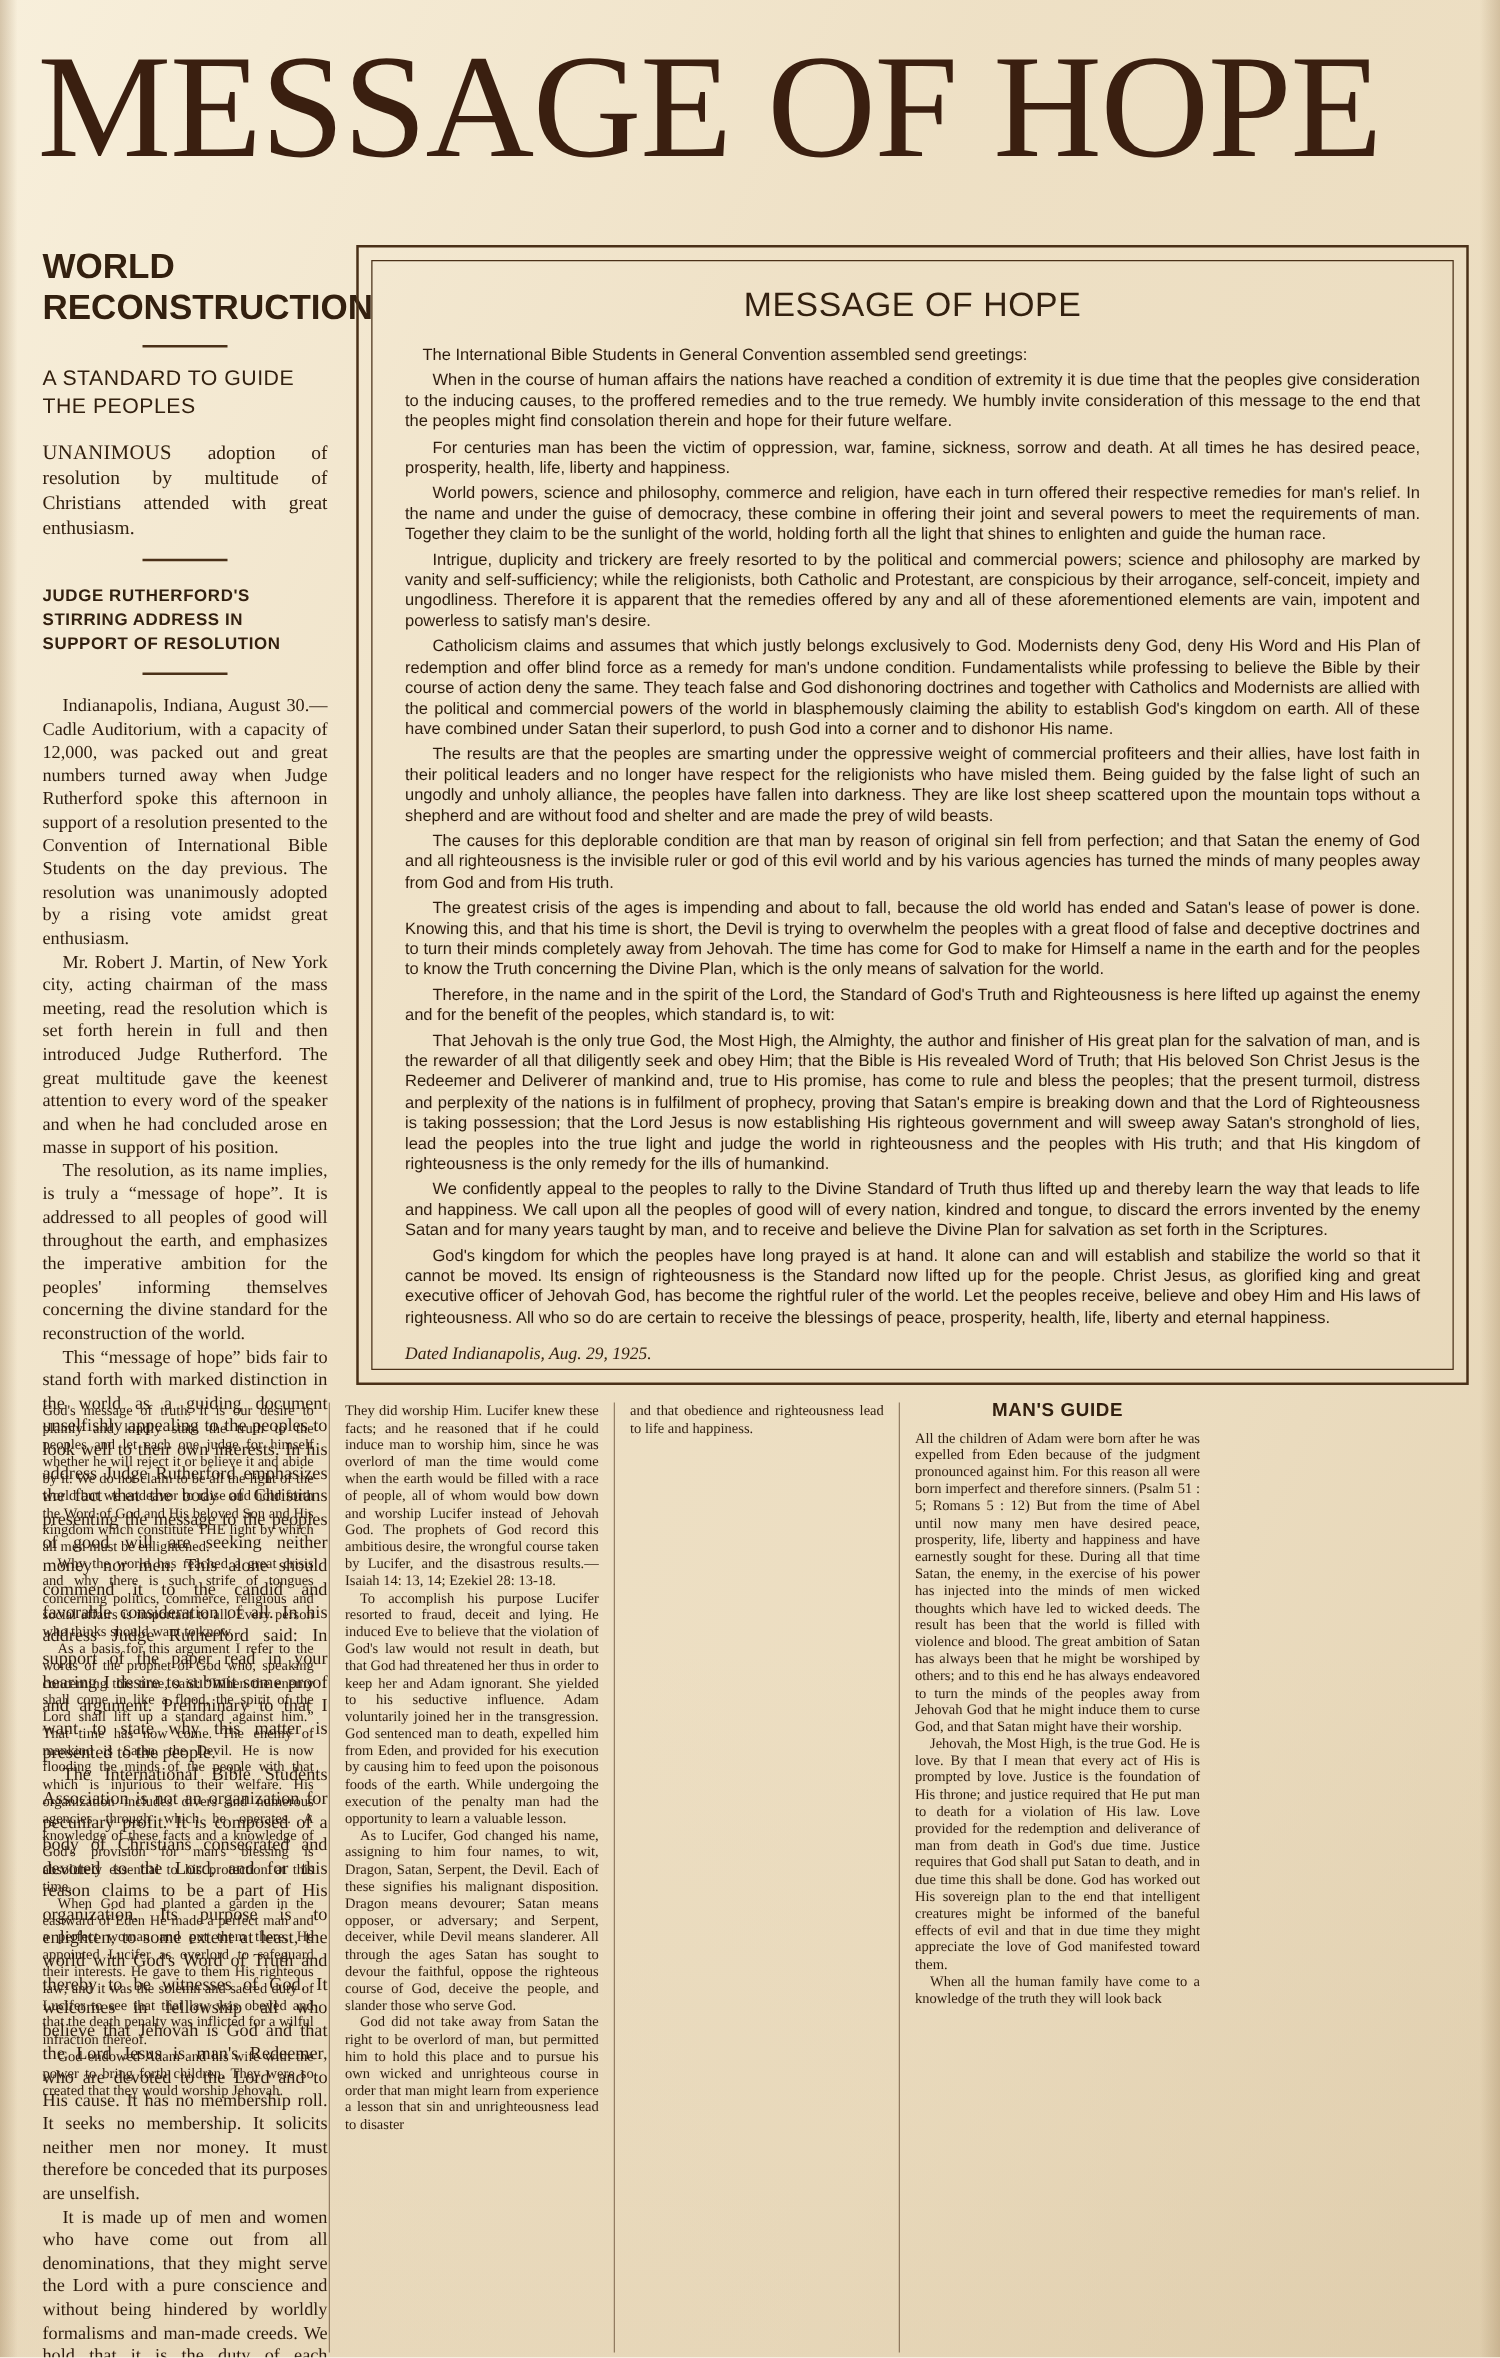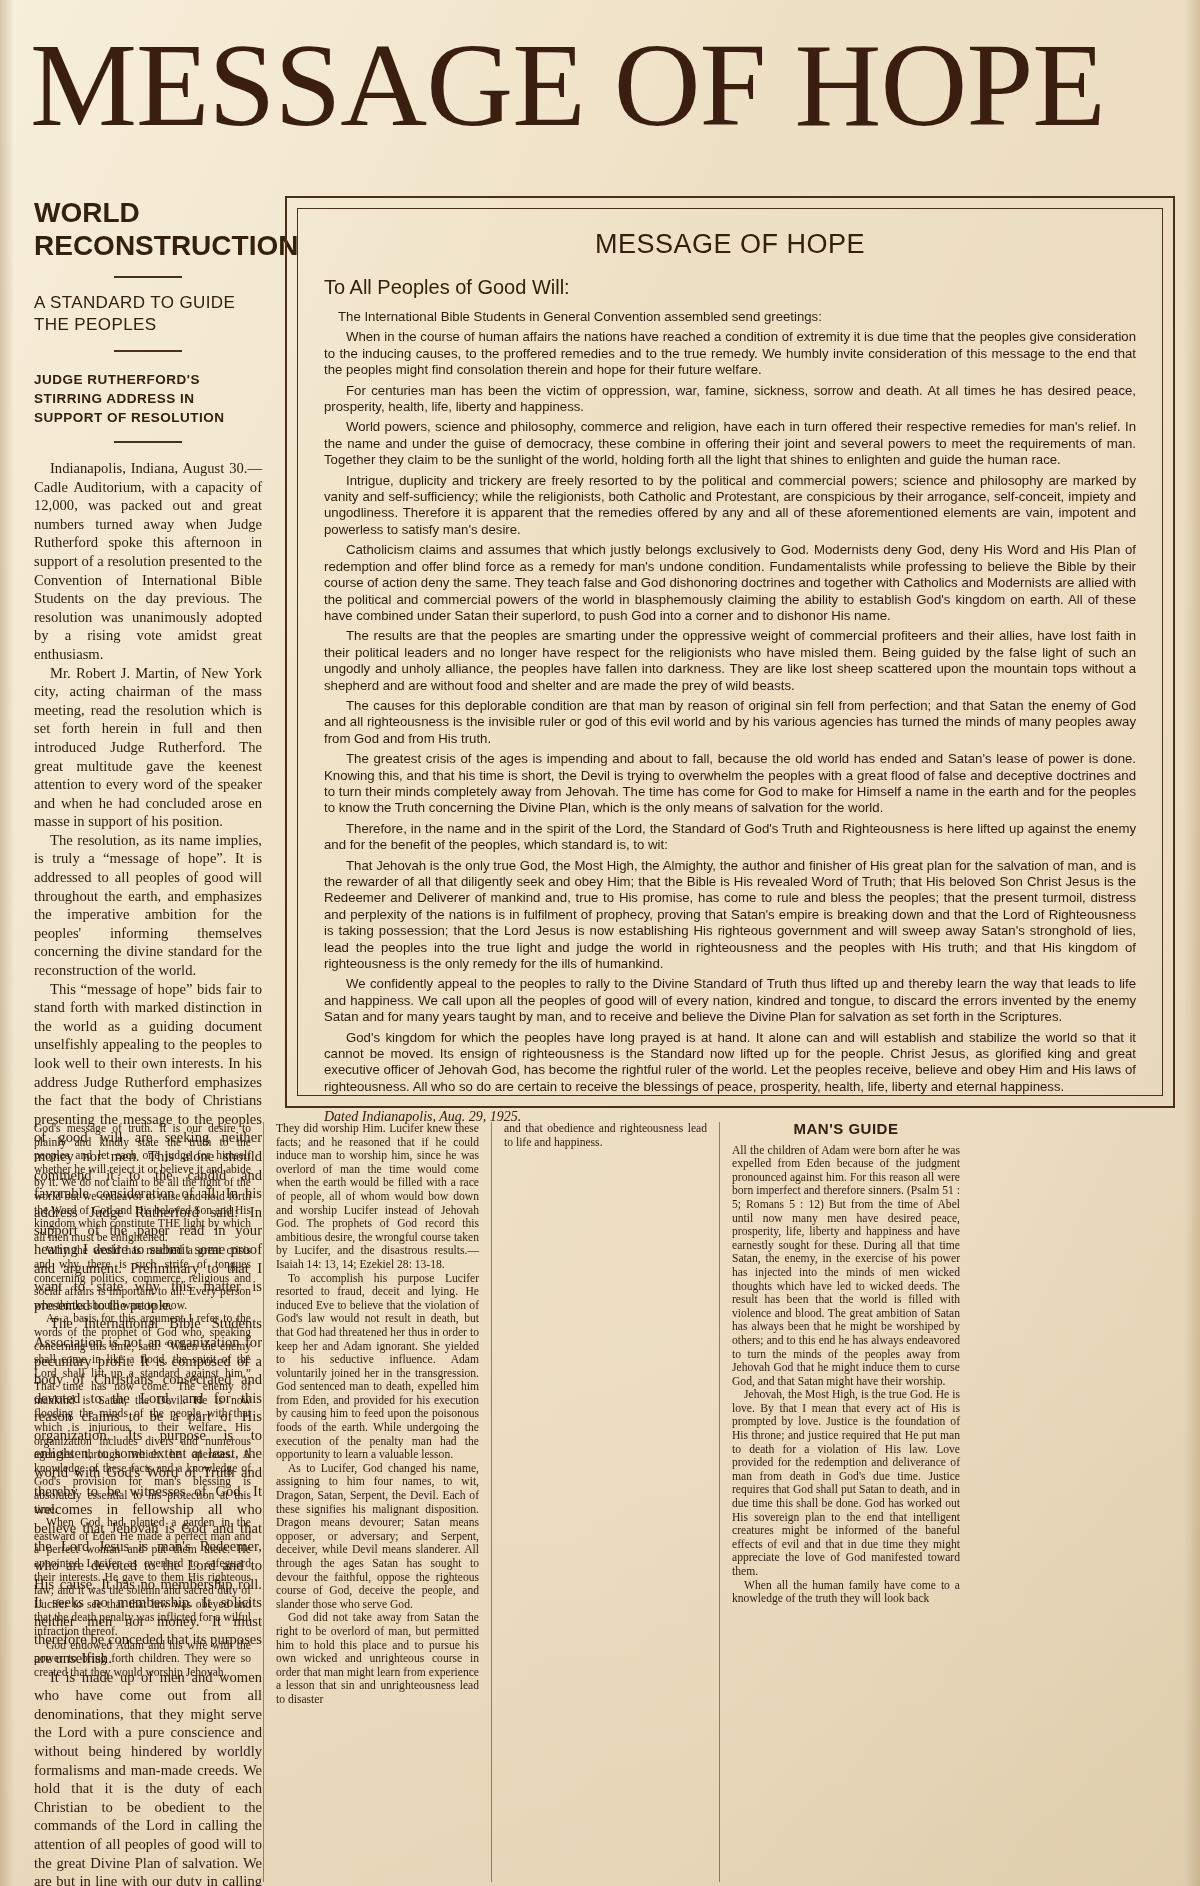--- a/index.html
+++ b/index.html
@@ -218,37 +218,39 @@
   <div class="paper-edge-r"></div>
 
   <div class="masthead">
     <h1 class="masthead-title">MESSAGE OF HOPE</h1>
   </div>
 
   <div class="left-col">
     <div class="deck">WORLD RECONSTRUCTION</div>
     <div class="rule-short"></div>
     <div class="subdeck">A STANDARD TO GUIDE THE PEOPLES</div>
+    <div class="lead-para">
+      <span class="dropword">UNANIMOUS</span><span> adoption of resolution by multitude of Christians attended with great enthusiasm.</span>
+    </div>
     <div class="rule-short"></div>
     <div class="byline-head">JUDGE RUTHERFORD'S STIRRING ADDRESS IN SUPPORT OF RESOLUTION</div>
     <div class="rule-short"></div>
     <div class="left-body">
       <p>Indianapolis, Indiana, August 30.—Cadle Auditorium, with a capacity of 12,000, was packed out and great numbers turned away when Judge Rutherford spoke this afternoon in support of a resolution presented to the Convention of International Bible Students on the day previous. The resolution was unanimously adopted by a rising vote amidst great enthusiasm.</p>
       <p>Mr. Robert J. Martin, of New York city, acting chairman of the mass meeting, read the resolution which is set forth herein in full and then introduced Judge Rutherford. The great multitude gave the keenest attention to every word of the speaker and when he had concluded arose en masse in support of his position.</p>
       <p>The resolution, as its name implies, is truly a “message of hope”. It is addressed to all peoples of good will throughout the earth, and emphasizes the imperative ambition for the peoples' informing themselves concerning the divine standard for the reconstruction of the world.</p>
       <p>This “message of hope” bids fair to stand forth with marked distinction in the world as a guiding document unselfishly appealing to the peoples to look well to their own interests. In his address Judge Rutherford emphasizes the fact that the body of Christians presenting the message to the peoples of good will are seeking neither money nor men. This alone should commend it to the candid and favorable consideration of all. In his address Judge Rutherford said: In support of the paper read in your hearing I desire to submit some proof and argument. Preliminary to that I want to state why this matter is presented to the people.</p>
       <p>The International Bible Students Association is not an organization for pecuniary profit. It is composed of a body of Christians consecrated and devoted to the Lord, and for this reason claims to be a part of His organization. Its purpose is to enlighten, to some extent at least, the world with God's Word of Truth and thereby to be witnesses of God. It welcomes in fellowship all who believe that Jehovah is God and that the Lord Jesus is man's Redeemer, who are devoted to the Lord and to His cause. It has no membership roll. It seeks no membership. It solicits neither men nor money. It must therefore be conceded that its purposes are unselfish.</p>
       <p>It is made up of men and women who have come out from all denominations, that they might serve the Lord with a pure conscience and without being hindered by worldly formalisms and man-made creeds. We hold that it is the duty of each Christian to be obedient to the commands of the Lord in calling the attention of all peoples of good will to the great Divine Plan of salvation. We are but in line with our duty in calling attention to the doctrines of error, by which the enemy has blinded the people. We have the kindest feeling toward all men, whether they agree with us or not, but we cannot be true witnesses of the Lord unless we unsparingly expose false doctrines and proclaim</p>
     </div>
   </div>
 
   <div class="box">
     <div class="box-inner">
       <div class="box-title">MESSAGE OF HOPE</div>
-      <div class="box-subtitle">To All Peoples of Good Will:</div>
       <div class="box-body">
         <p class="first">The International Bible Students in General Convention assembled send greetings:</p>
         <p>When in the course of human affairs the nations have reached a condition of extremity it is due time that the peoples give consideration to the inducing causes, to the proffered remedies and to the true remedy. We humbly invite consideration of this message to the end that the peoples might find consolation therein and hope for their future welfare.</p>
         <p>For centuries man has been the victim of oppression, war, famine, sickness, sorrow and death. At all times he has desired peace, prosperity, health, life, liberty and happiness.</p>
         <p>World powers, science and philosophy, commerce and religion, have each in turn offered their respective remedies for man's relief. In the name and under the guise of democracy, these combine in offering their joint and several powers to meet the requirements of man. Together they claim to be the sunlight of the world, holding forth all the light that shines to enlighten and guide the human race.</p>
         <p>Intrigue, duplicity and trickery are freely resorted to by the political and commercial powers; science and philosophy are marked by vanity and self-sufficiency; while the religionists, both Catholic and Protestant, are conspicious by their arrogance, self-conceit, impiety and ungodliness. Therefore it is apparent that the remedies offered by any and all of these aforementioned elements are vain, impotent and powerless to satisfy man's desire.</p>
         <p>Catholicism claims and assumes that which justly belongs exclusively to God. Modernists deny God, deny His Word and His Plan of redemption and offer blind force as a remedy for man's undone condition. Fundamentalists while professing to believe the Bible by their course of action deny the same. They teach false and God dishonoring doctrines and together with Catholics and Modernists are allied with the political and commercial powers of the world in blasphemously claiming the ability to establish God's kingdom on earth. All of these have combined under Satan their superlord, to push God into a corner and to dishonor His name.</p>
         <p>The results are that the peoples are smarting under the oppressive weight of commercial profiteers and their allies, have lost faith in their political leaders and no longer have respect for the religionists who have misled them. Being guided by the false light of such an ungodly and unholy alliance, the peoples have fallen into darkness. They are like lost sheep scattered upon the mountain tops without a shepherd and are without food and shelter and are made the prey of wild beasts.</p>
         <p>The causes for this deplorable condition are that man by reason of original sin fell from perfection; and that Satan the enemy of God and all righteousness is the invisible ruler or god of this evil world and by his various agencies has turned the minds of many peoples away from God and from His truth.</p>
         <p>The greatest crisis of the ages is impending and about to fall, because the old world has ended and Satan's lease of power is done. Knowing this, and that his time is short, the Devil is trying to overwhelm the peoples with a great flood of false and deceptive doctrines and to turn their minds completely away from Jehovah. The time has come for God to make for Himself a name in the earth and for the peoples to know the Truth concerning the Divine Plan, which is the only means of salvation for the world.</p>

